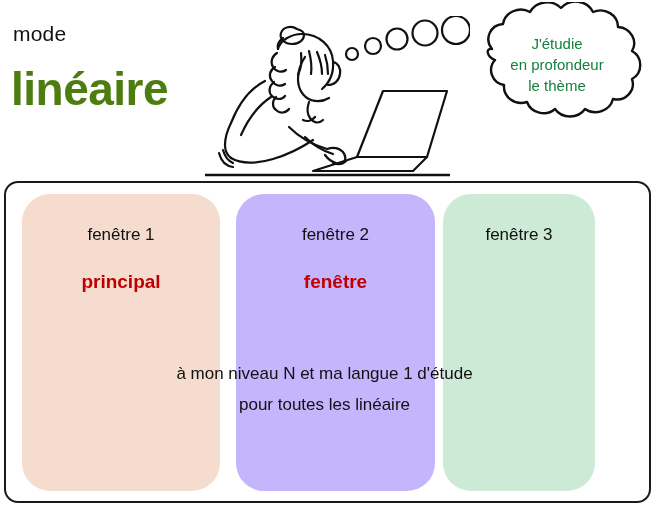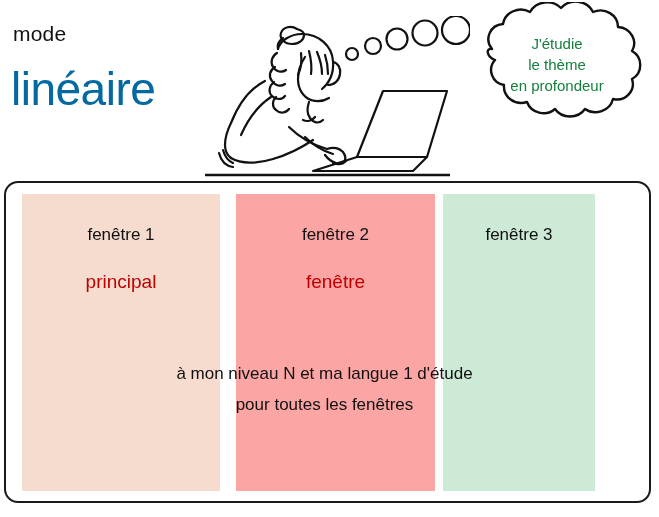--- a/index.html
+++ b/index.html
@@ -34,22 +34,22 @@
     color: #111111;
     letter-spacing: 0.2px;
   }
 
   #mode-title {
     position: absolute;
     left: 11px;
     top: 63px;
     font-size: 46px;
     line-height: 52px;
-    font-weight: normal;
-    color: #0369a1;
+    font-weight: bold;
+    color: #4d7c0f;
     letter-spacing: -0.5px;
   }
 
   
   #illustration {
     position: absolute;
     left: 205px;
     top: 5px;
     width: 245px;
     height: 175px;
@@ -101,20 +101,21 @@
     left: 22px;
     top: 194px;
     width: 605px;
     height: 297px;
   }
 
   .column {
     position: absolute;
     top: 0;
     height: 297px;
+    border-radius: 28px;
   }
   .col-1 { left: 0px;   width: 198px; }
   .col-2 { left: 214px; width: 199px; }
   .col-3 { left: 421px; width: 152px; }
 
   .col-window {
     position: absolute;
     top: 30px;
     left: 0;
     width: 100%;
@@ -125,21 +126,21 @@
   }
 
   .col-name {
     position: absolute;
     top: 76px;
     left: 0;
     width: 100%;
     text-align: center;
     font-size: 19px;
     line-height: 23px;
-    font-weight: normal;
+    font-weight: bold;
     color: #C00000;
   }
 
   
   #caption {
     position: absolute;
     left: 22px;
     top: 358px;
     width: 605px;
     text-align: center;
@@ -232,40 +233,40 @@
                c-7 10 -23 10 -30 0
                c-9 8 -24 4 -28 -7
                c-12 4 -24 -5 -23 -17
                c-12 -2 -17 -16 -9 -25
                c-8 -3 -10 -12 -3 -11 z"></path>
     </svg>
   </div>
 
   <div id="cloud-text">
     <div>J'étudie</div>
+    <div>en profondeur</div>
     <div>le thème</div>
-    <div>en profondeur</div>
   </div>
 </div>
 
 <div id="panel"></div>
 
 <div id="columns">
 
   <div class="column col-1" style="background: rgb(246, 220, 206);">
     <div class="col-window">fenêtre 1</div>
     <div class="col-name">principal</div>
   </div>
 
-  <div class="column col-2" style="background: #fca5a5;">
+  <div class="column col-2" style="background: #c4b5fd;">
     <div class="col-window">fenêtre 2</div>
     <div class="col-name">fenêtre</div>
   </div>
 
   <div class="column col-3" style="background: rgb(204, 234, 214);">
     <div class="col-window">fenêtre 3</div>
   </div>
 </div>
 
 <div id="caption">
   <div>à mon niveau N et ma langue 1 d'étude</div>
-  <div>pour toutes les fenêtres</div>
+  <div>pour toutes les linéaire</div>
 </div>
 
 </body></html>

